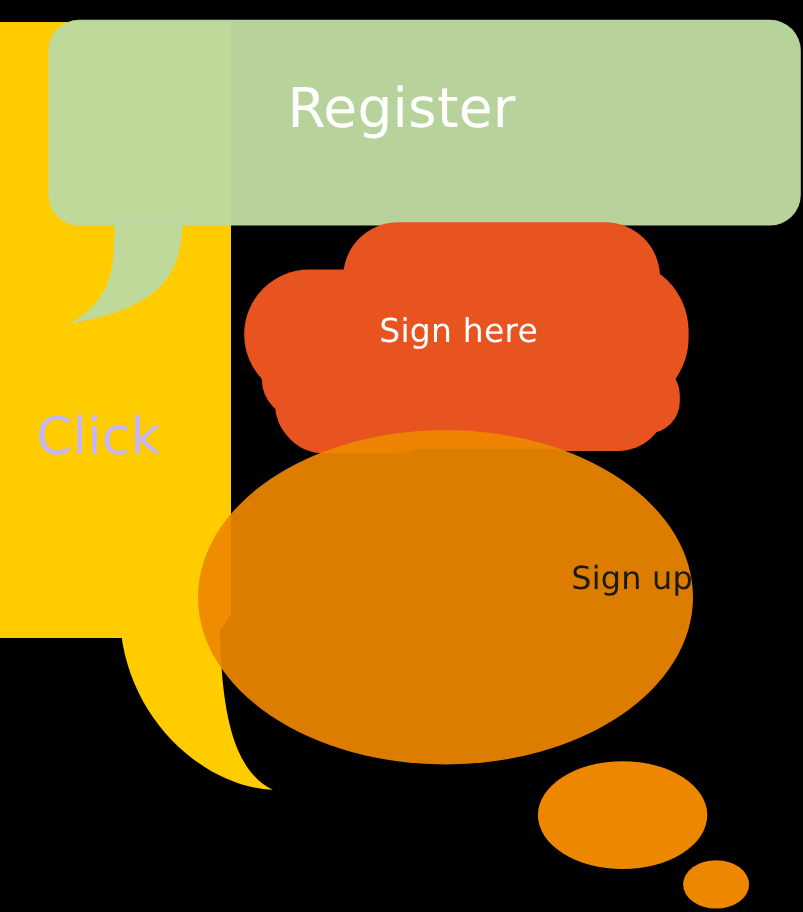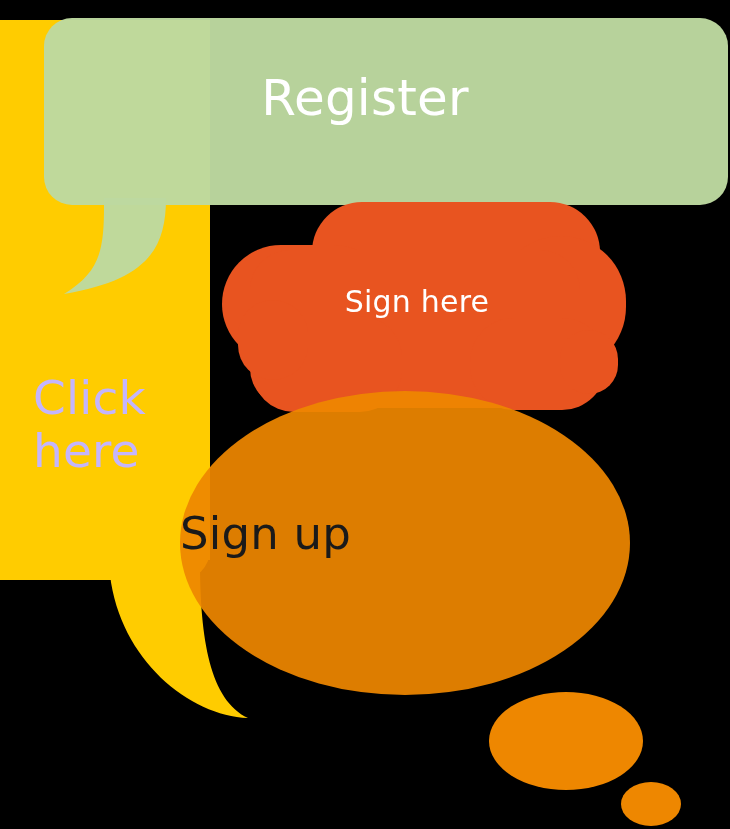--- a/index.html
+++ b/index.html
@@ -54,22 +54,22 @@
     top: 285px;
     width: 430px;
     text-align: center;
     font-size: 30px;
     color: #ffffff;
   }
   #label-sign-up {
     left: 180px;
     top: 509px;
     width: 450px;
-    text-align: left;
-    font-size: 45px;
+    text-align: right;
+    font-size: 29px;
     color: #1a1a1a;
   }
 </style>
 </head>
 <body>
 
 <div id="stage">
 
   <svg width="730" height="829" viewBox="0 0 730 829" xmlns="http://www.w3.org/2000/svg">
 
@@ -132,19 +132,19 @@
     <g>
       <ellipse cx="405" cy="543" rx="225" ry="152" fill="#EE8700" fill-opacity="0.93"></ellipse>
       <ellipse cx="566" cy="741" rx="77" ry="49" fill="#EE8700"></ellipse>
       <ellipse cx="651" cy="804" rx="30" ry="22" fill="#EE8700"></ellipse>
     </g>
 
   </svg>
 
   <div class="bubble-label" id="label-register">Register</div>
 
-  <div class="bubble-label" id="label-click-here"><span>Click</span><br><span>here</span></div>
+  <div class="bubble-label" id="label-click-here"><span>Click</span><br></div>
 
   <div class="bubble-label" id="label-sign-here">Sign here</div>
 
   <div class="bubble-label" id="label-sign-up">Sign up</div>
 
 </div>
 
 </body></html>

